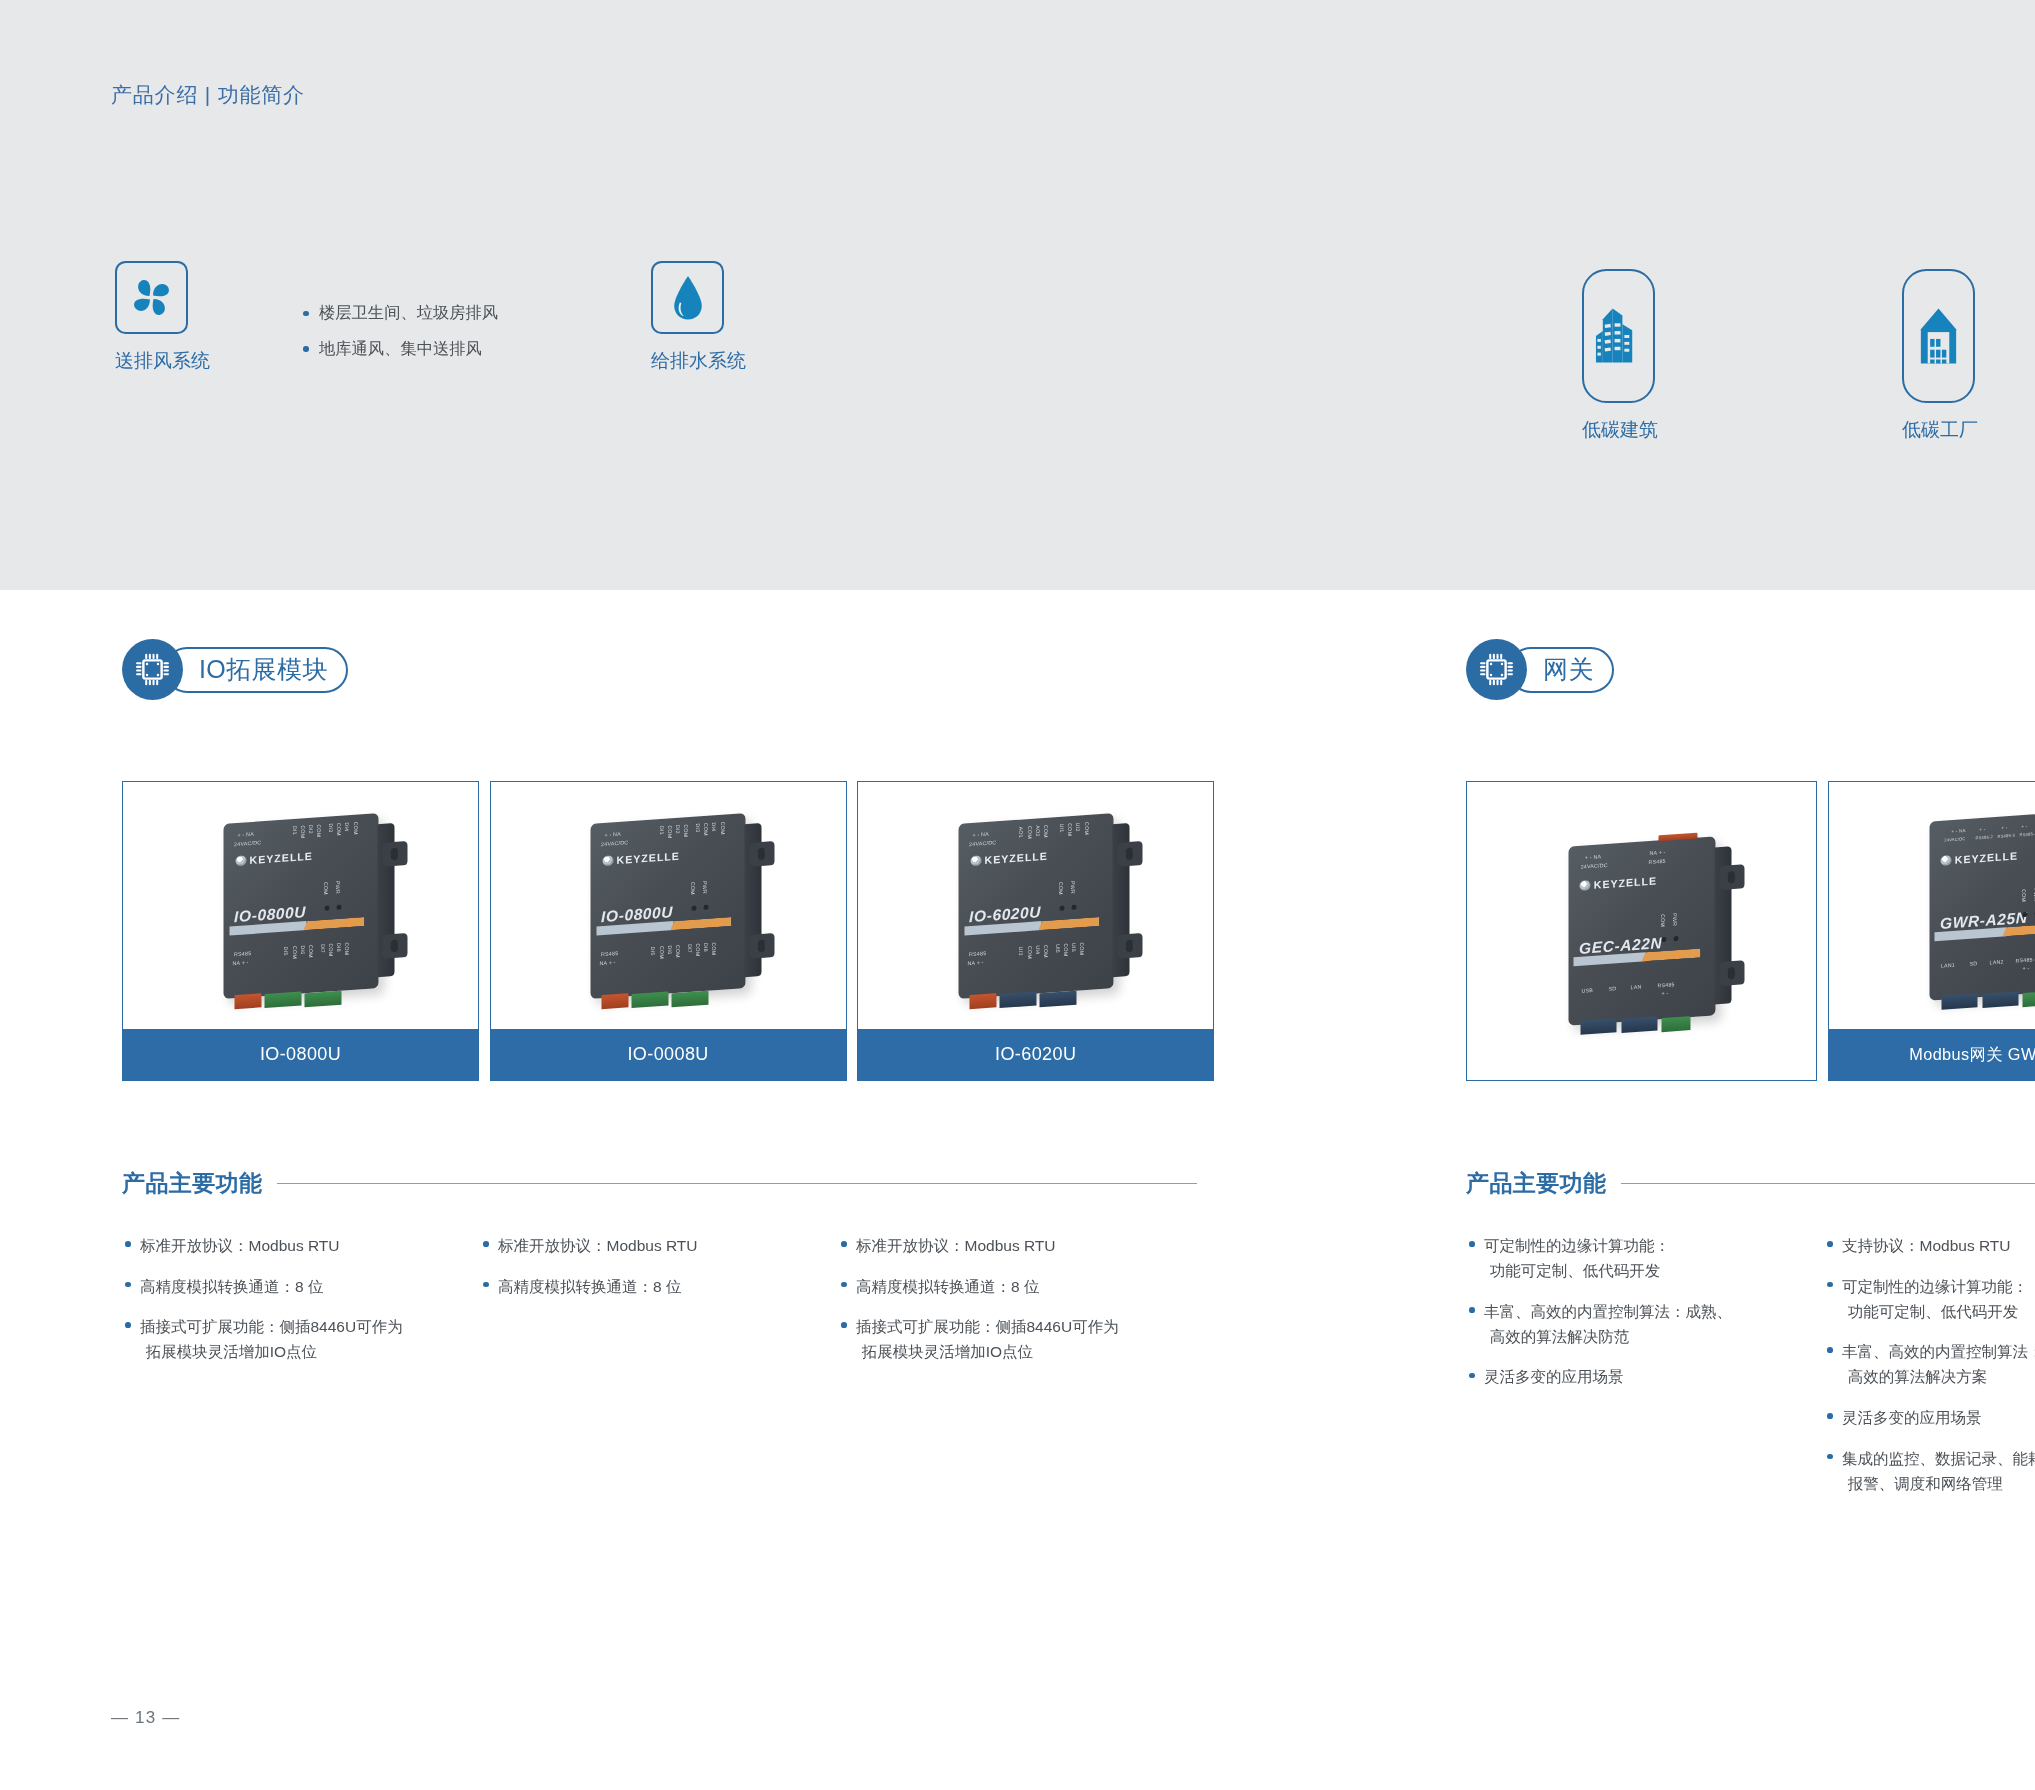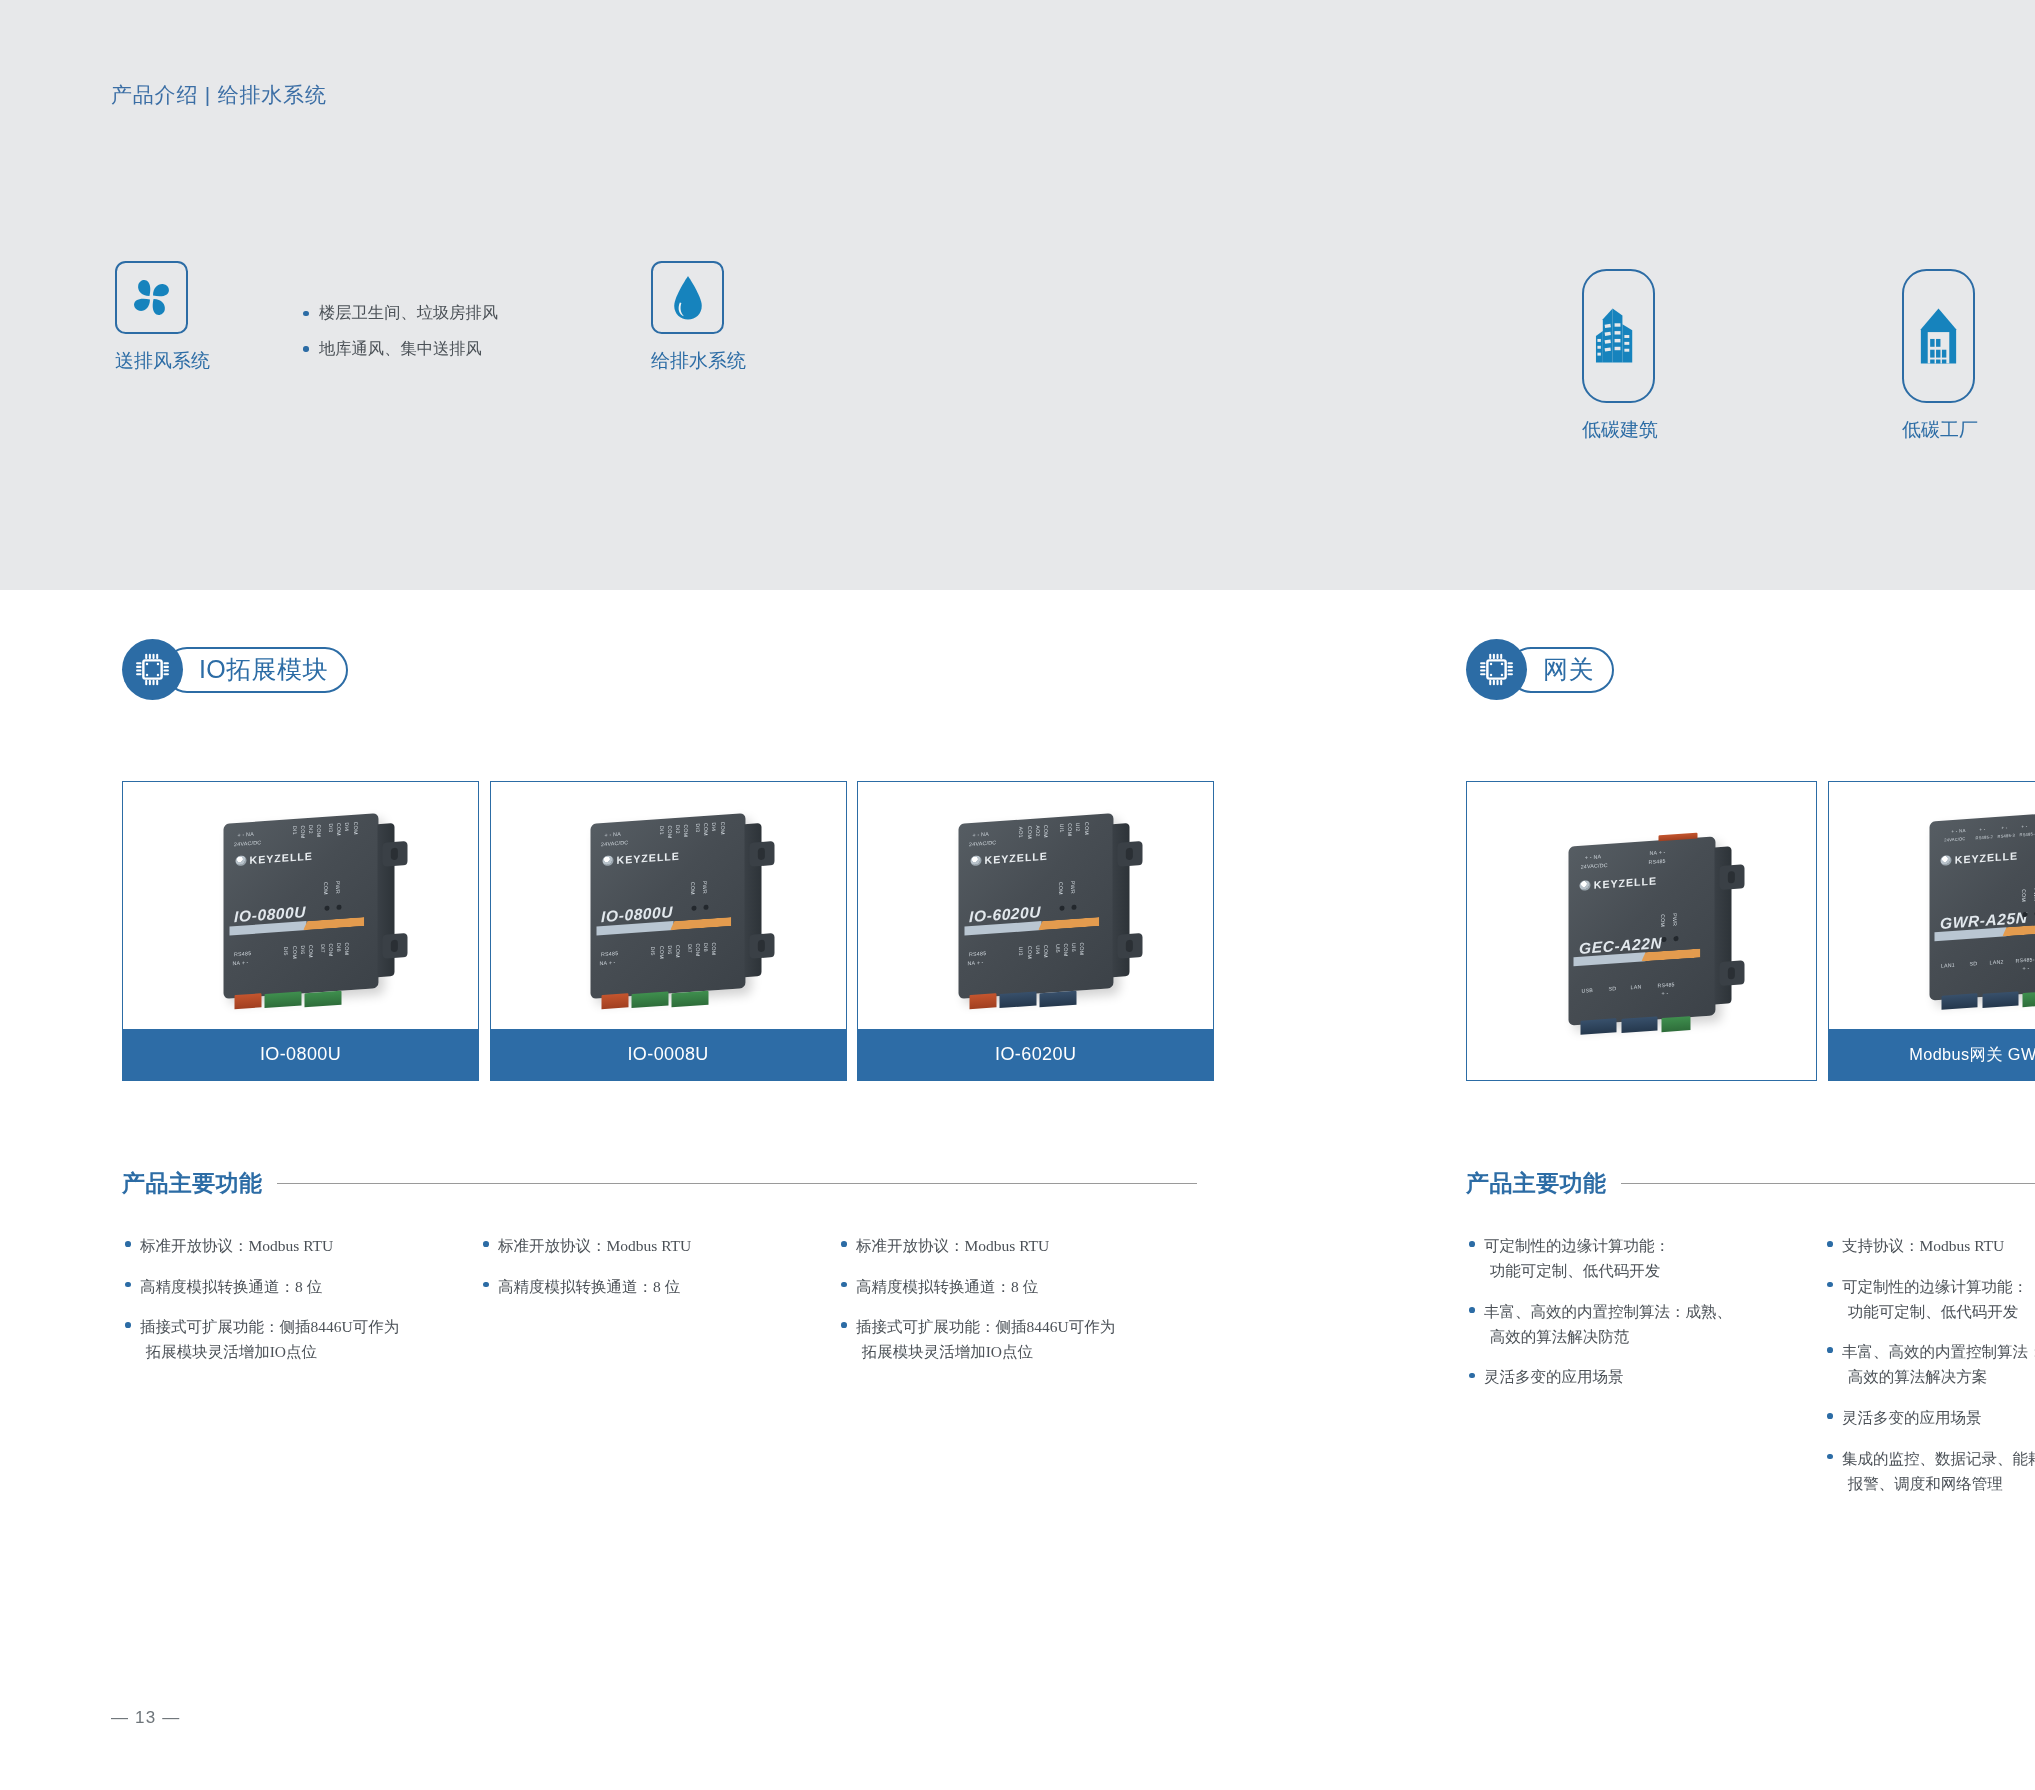--- a/index.html
+++ b/index.html
@@ -112,21 +112,21 @@
   .dev-led { position:absolute; width:4.5px; height:4.5px; border-radius:50%; background:#23282d; }
   .conn { position:absolute; height:14px; border-radius:1.2px 1.2px 0 0; }
   .conn.green{ background:linear-gradient(180deg,#3f8f4e,#2e6d3a);}
   .conn.orange{ background:linear-gradient(180deg,#c4552e,#a13f20);}
   .conn.blue{ background:linear-gradient(180deg,#38506b,#25384d);}
 
   
   .feat-head { position:absolute; display:flex; align-items:center; width:100%; }
   .feat-head .t { font-size:23px; color:#2c6ca5; font-weight:bold; white-space:nowrap; letter-spacing:0.4px; }
   .feat-head .rule { flex:1; height:1.6px; background:#9a9a9a; margin-left:14.7px; }
-  .feat-cols { position:absolute; display:flex;font-family:Liberation Serif, serif; }
+  .feat-cols { position:absolute; display:flex; }
   .feat-col { }
   .feat-col li {
     list-style:none; font-size:15.5px; color:#4b5157; line-height:1.62;
     margin-bottom:15.5px; position:relative; padding-left:18px;
   }
   .feat-col li::before {
     content:""; position:absolute; left:3.3px; top:8.1px;
     width:5.7px; height:5.7px; border-radius:50%; background:#2c6ca5;
   }
   .feat-col li .ind { display:block; padding-left:5.7px; }
@@ -136,21 +136,21 @@
   }
   .folio.left { left:111px; }
 </style>
 </head>
 <body>
 
 <div class="page">
 
   <div class="top-band">
 
-    <div class="run-head left">产品介绍 | 给排水系统</div>
+    <div class="run-head left">产品介绍 | 功能简介</div>
 
     <div class="scene" style="left:115px; top:261px;">
       <div class="icon-box">
         <svg width="51" height="51" viewBox="0 0 100 100">
           <g fill="#1683bd">
             <path d="M46 47 C30 47 22 36 24 26 C26 16 38 12 44 20 C49 27 48 38 46 47 Z"></path>
             <path d="M53 46 C53 30 64 22 74 24 C84 26 88 38 80 44 C73 49 62 48 53 46 Z"></path>
             <path d="M54 53 C70 53 78 64 76 74 C74 84 62 88 56 80 C51 73 52 62 54 53 Z"></path>
             <path d="M47 54 C47 70 36 78 26 76 C16 74 12 62 20 56 C27 51 38 52 47 54 Z"></path>
           </g>

